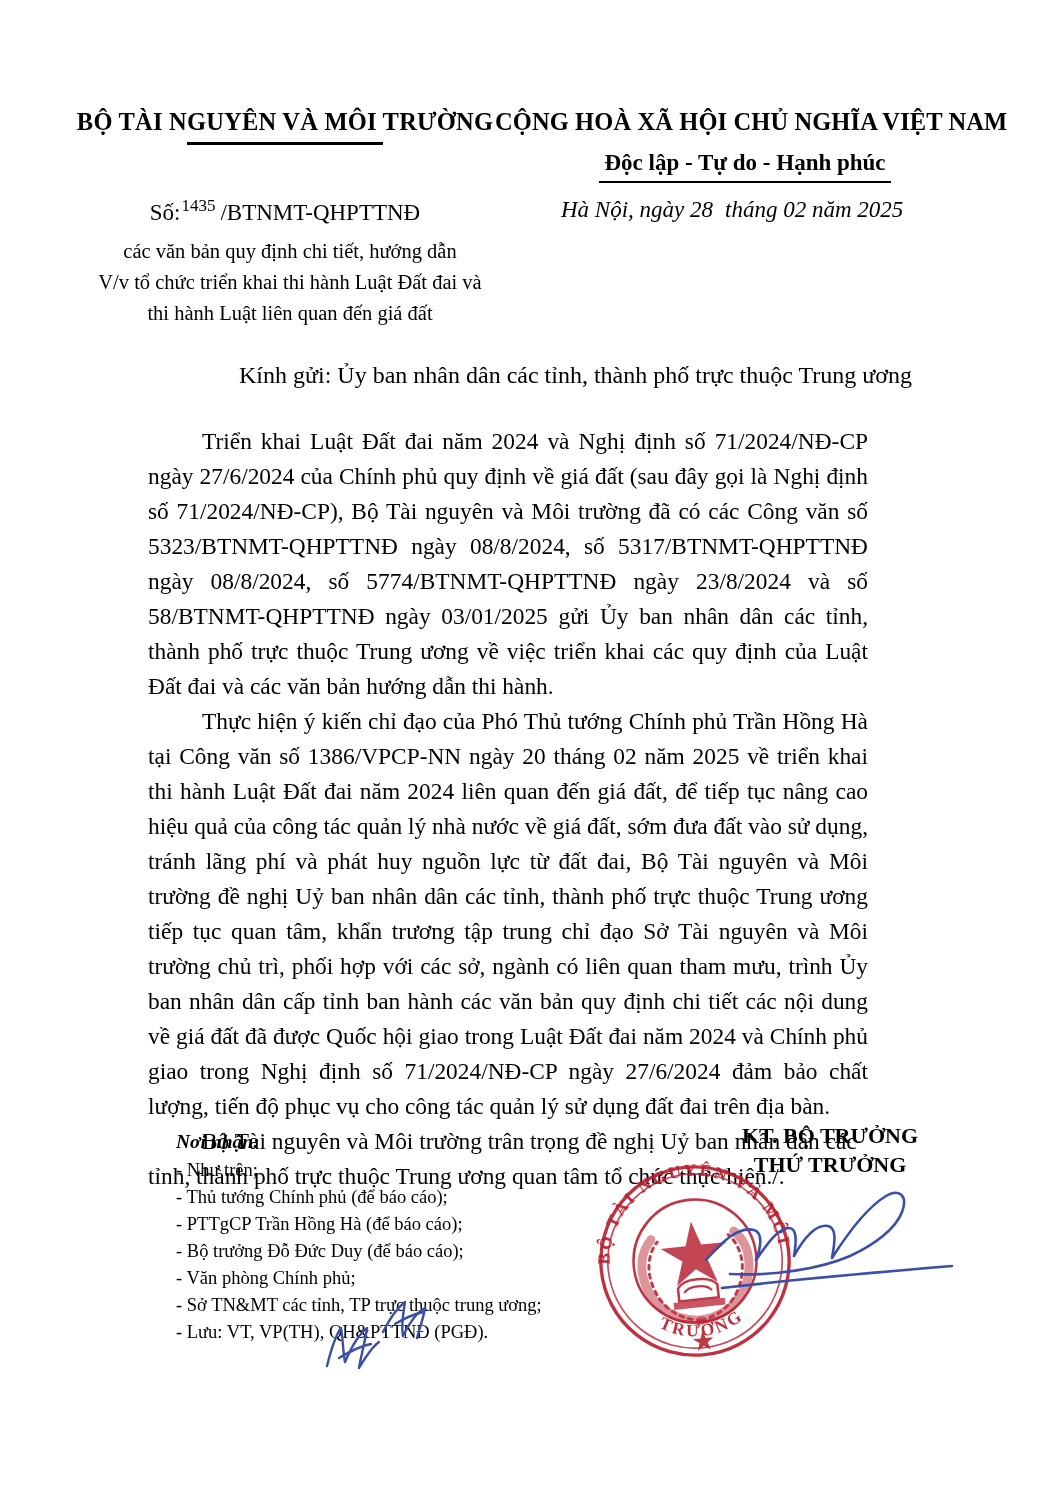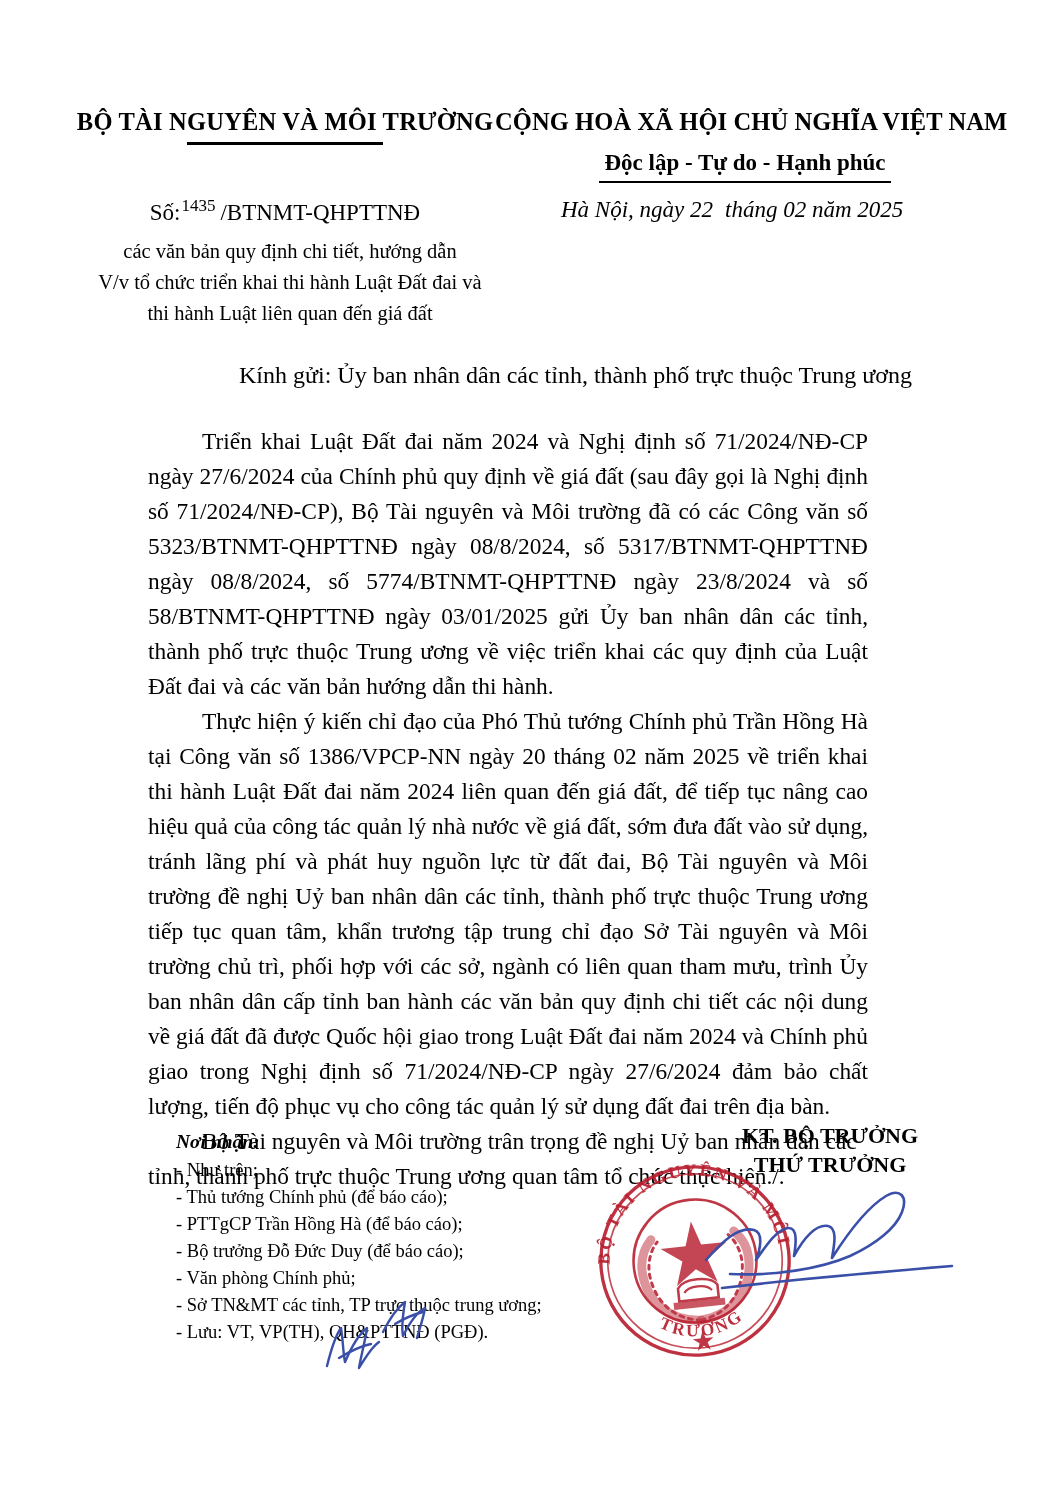--- a/index.html
+++ b/index.html
@@ -212,21 +212,21 @@
       <div class="nation-name">CỘNG HOÀ XÃ HỘI CHỦ NGHĨA VIỆT NAM</div>
       <div>
         <div class="motto">Độc lập - Tự do - Hạnh phúc</div>
         <div class="rule-motto"></div>
       </div>
     </div>
   </div>
 
   <div class="docnum"><span>Số:</span><sup>1435</sup><span>/BTNMT-QHPTTNĐ</span></div>
 
-  <div class="date-line"><span>Hà Nội, ngày</span>&nbsp;<span>22</span><span class="gap"></span><span>tháng</span>&nbsp;<span>02</span>&nbsp;<span>năm</span>&nbsp;<span>2025</span></div>
+  <div class="date-line"><span>Hà Nội, ngày</span>&nbsp;<span>28</span><span class="gap"></span><span>tháng</span>&nbsp;<span>02</span>&nbsp;<span>năm</span>&nbsp;<span>2025</span></div>
 
   <div class="subject">
     <div>các văn bản quy định chi tiết, hướng dẫn</div>
     <div>V/v tổ chức triển khai thi hành Luật Đất đai và</div>
     <div>thi hành Luật liên quan đến giá đất</div>
   </div>
 
   <div class="kinh-gui">Kính gửi: Ủy ban nhân dân các tỉnh, thành phố trực thuộc Trung ương</div>
 
   <div class="body-text">

